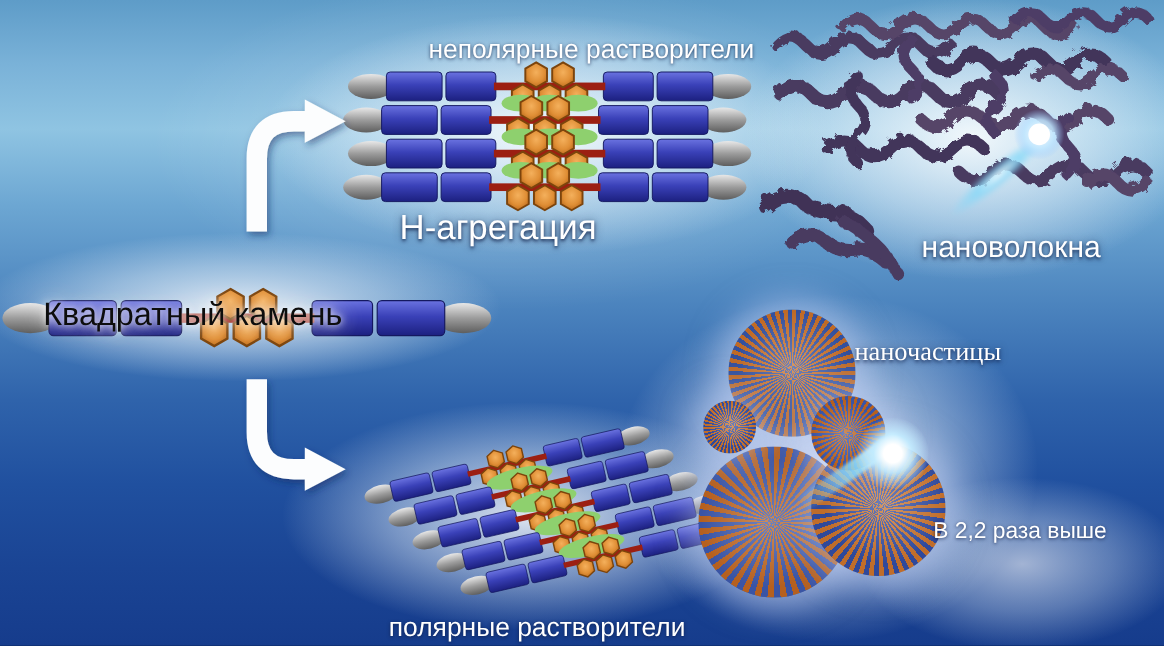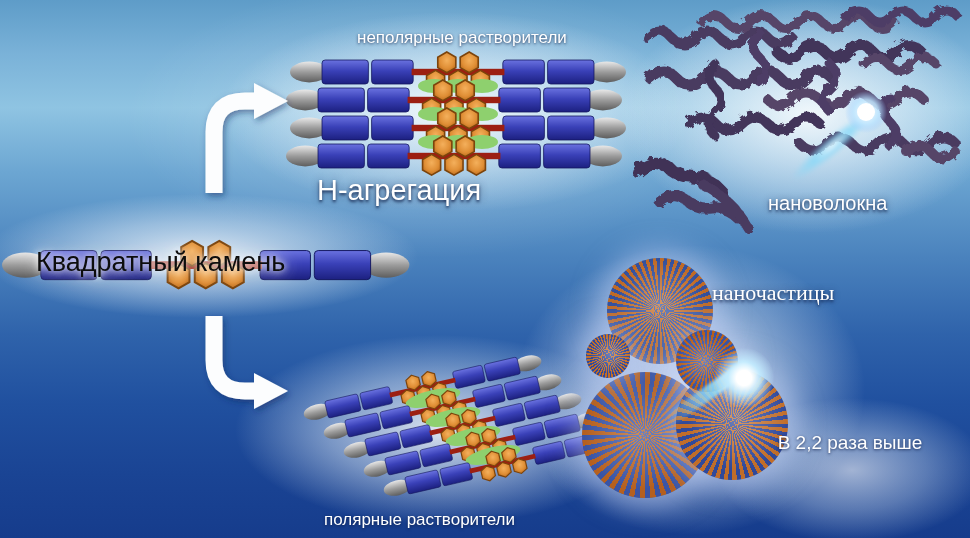--- a/index.html
+++ b/index.html
@@ -10,22 +10,22 @@
   }
   .canvas::before{
     content:"";position:absolute;inset:0;pointer-events:none;
     background:
       radial-gradient(ellipse 430px 200px at 44% 22%, rgba(255,255,255,.28), rgba(255,255,255,0) 70%),
       radial-gradient(ellipse 270px 170px at 84% 22%, rgba(255,255,255,.20), rgba(255,255,255,0) 70%);
   }
   .scene{position:absolute;left:0;top:0;}
   .lbl{position:absolute;color:#ffffff;white-space:nowrap;}
   .lbl-big{font-size:29px;text-shadow:0 2px 3px rgba(15,30,70,.85),0 0 8px rgba(15,30,70,.45);}
-  .lbl-mid{font-size:20px;text-shadow:0 2px 3px rgba(15,30,70,.75),0 0 7px rgba(15,30,70,.4);}
-  .lbl-small{font-size:17px;text-shadow:0 1px 3px rgba(15,30,70,.85);}
+  .lbl-mid{font-size:25px;text-shadow:0 2px 3px rgba(15,30,70,.75),0 0 7px rgba(15,30,70,.4);}
+  .lbl-small{font-size:22px;text-shadow:0 1px 3px rgba(15,30,70,.85);}
   .lbl-dark{
     color:#0d0d0d;font-size:27px;
     text-shadow:0 0 6px rgba(255,255,255,.95),0 0 14px rgba(255,255,255,.85),0 0 24px rgba(255,255,255,.6);
     margin-top:40px;
   }
   .result-block{
     position:absolute;left:742px;top:430px;width:216px;text-align:center;
     color:#fff;font-size:19px;line-height:1.33;
     text-shadow:0 1px 3px rgba(15,30,70,.8);
   }
@@ -208,21 +208,21 @@
   <div class="nanoparticle" style="left:607px;top:258px;width:106px;height:106px;"></div>
   <div class="nanoparticle np2" style="left:582px;top:372px;width:126px;height:126px;"></div>
   <div class="nanoparticle np3" style="left:676px;top:368px;width:112px;height:112px;"></div>
   <div class="nanoparticle np2" style="left:676px;top:330px;width:62px;height:62px;"></div>
   <div class="nanoparticle np3" style="left:586px;top:334px;width:44px;height:44px;"></div>
 
   <div class="flash-beam"></div>
   <div class="flash-core"></div>
 
   <div class="lbl lbl-small" style="left:357px;top:28px;">неполярные растворители</div>
-  <div class="lbl lbl-big" style="left:317px;top:174px;text-align:center;">H-агрегация</div>
+  <div class="lbl lbl-big" style="left:333px;top:174px;text-align:center;">H-агрегация</div>
   <div class="lbl lbl-mid" style="left:768px;top:192px;">нановолокна</div>
   <div class="lbl lbl-dark" style="left:36px;top:207px;">Квадратный камень</div>
   <div class="lbl lbl-mid" style="left:712px;top:280px;font-size:22px;font-family:Liberation Serif, serif;">наночастицы</div>
   <div class="lbl lbl-small" style="left:324px;top:510px;text-align:right;">полярные растворители</div>
 
   <div class="result-block">
     <span>В 2,2 раза выше</span>
   </div>
 
 </div>

